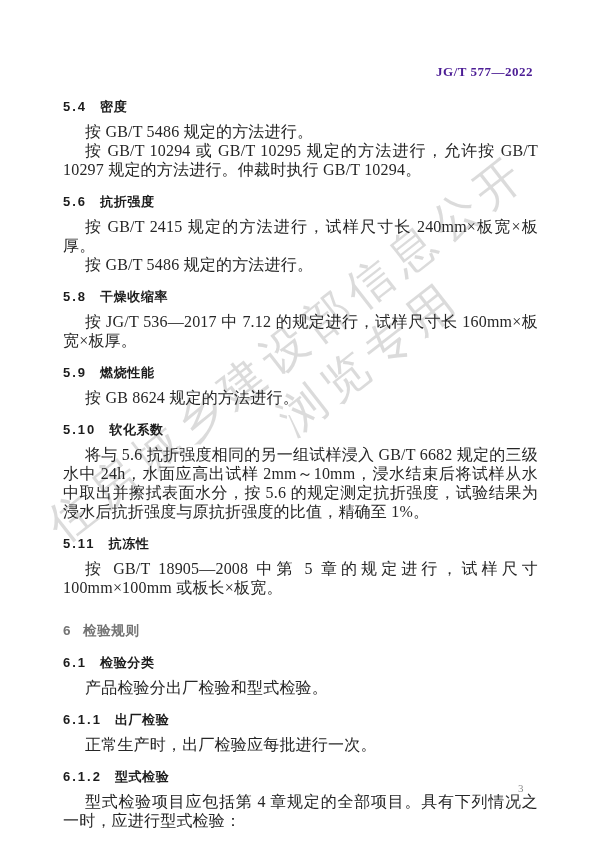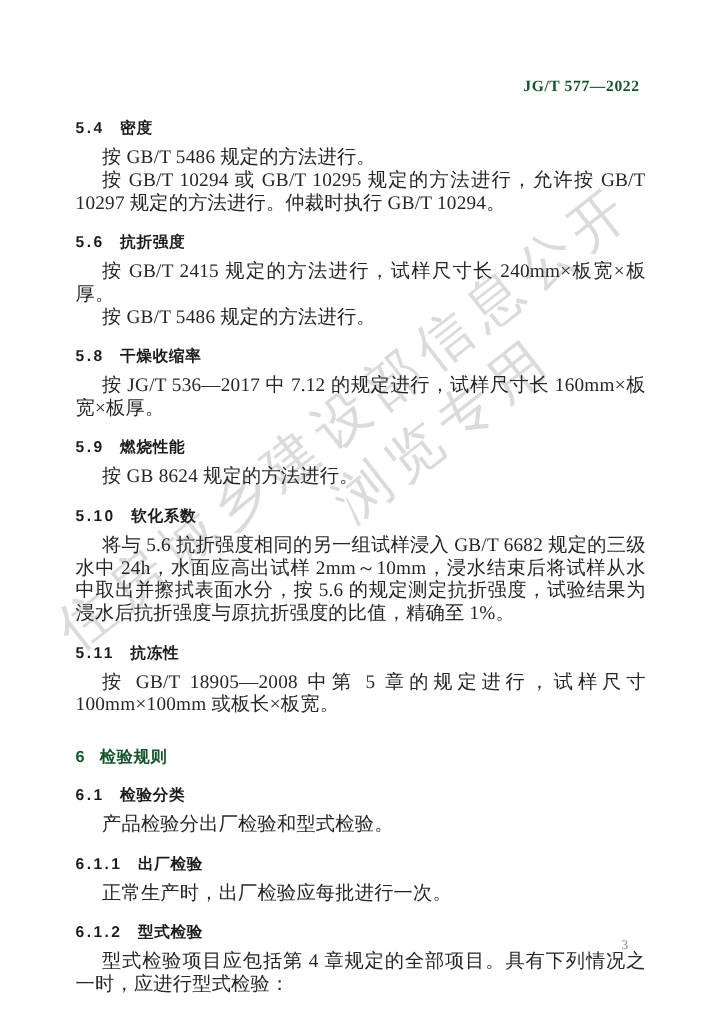--- a/index.html
+++ b/index.html
@@ -4,35 +4,35 @@
 <style>
   html,body { margin:0; padding:0; background:#ffffff; }
   .page {
     position:relative; width:600px; height:849px; margin:0 auto;
     background:#ffffff; overflow:hidden;
     font-family:"Liberation Serif", serif; color:#262626;
   }
   .header-code {
     position:absolute; top:64px; right:67px;
     font-family:"Liberation Serif", serif;
-    font-weight:bold; font-size:13px; letter-spacing:0.5px; color:#14532d;
+    font-weight:bold; font-size:13px; letter-spacing:0.5px; color:#4c1d95;
   }
   .content {
     position:absolute; left:63px; top:84px; width:475px; z-index:2;
   }
   .clause-h {
     font-family:"Liberation Sans", sans-serif;
     font-weight:bold; font-size:13px; line-height:18px;
     margin:14px 0 6px 0; color:#1c1c1c; letter-spacing:0.6px;
   }
   .clause-h .num { display:inline-block; margin-right:13px; letter-spacing:2px; }
   .chapter-h {
     font-family:"Liberation Sans", sans-serif;
     font-weight:bold; font-size:13.5px; line-height:19px;
-    margin:24px 0 13px 0; color:#14532d; letter-spacing:0.6px;
+    margin:24px 0 13px 0; color:#737373; letter-spacing:0.6px;
   }
   .chapter-h .num { display:inline-block; margin-right:12px; }
   .para {
     font-size:16px; line-height:19px; margin:0;
     text-indent:22px; letter-spacing:0.2px; text-align:justify;
   }
   .page-number {
     position:absolute; left:518px; top:782px;
     font-size:11px; color:#8a8a8a;
   }

